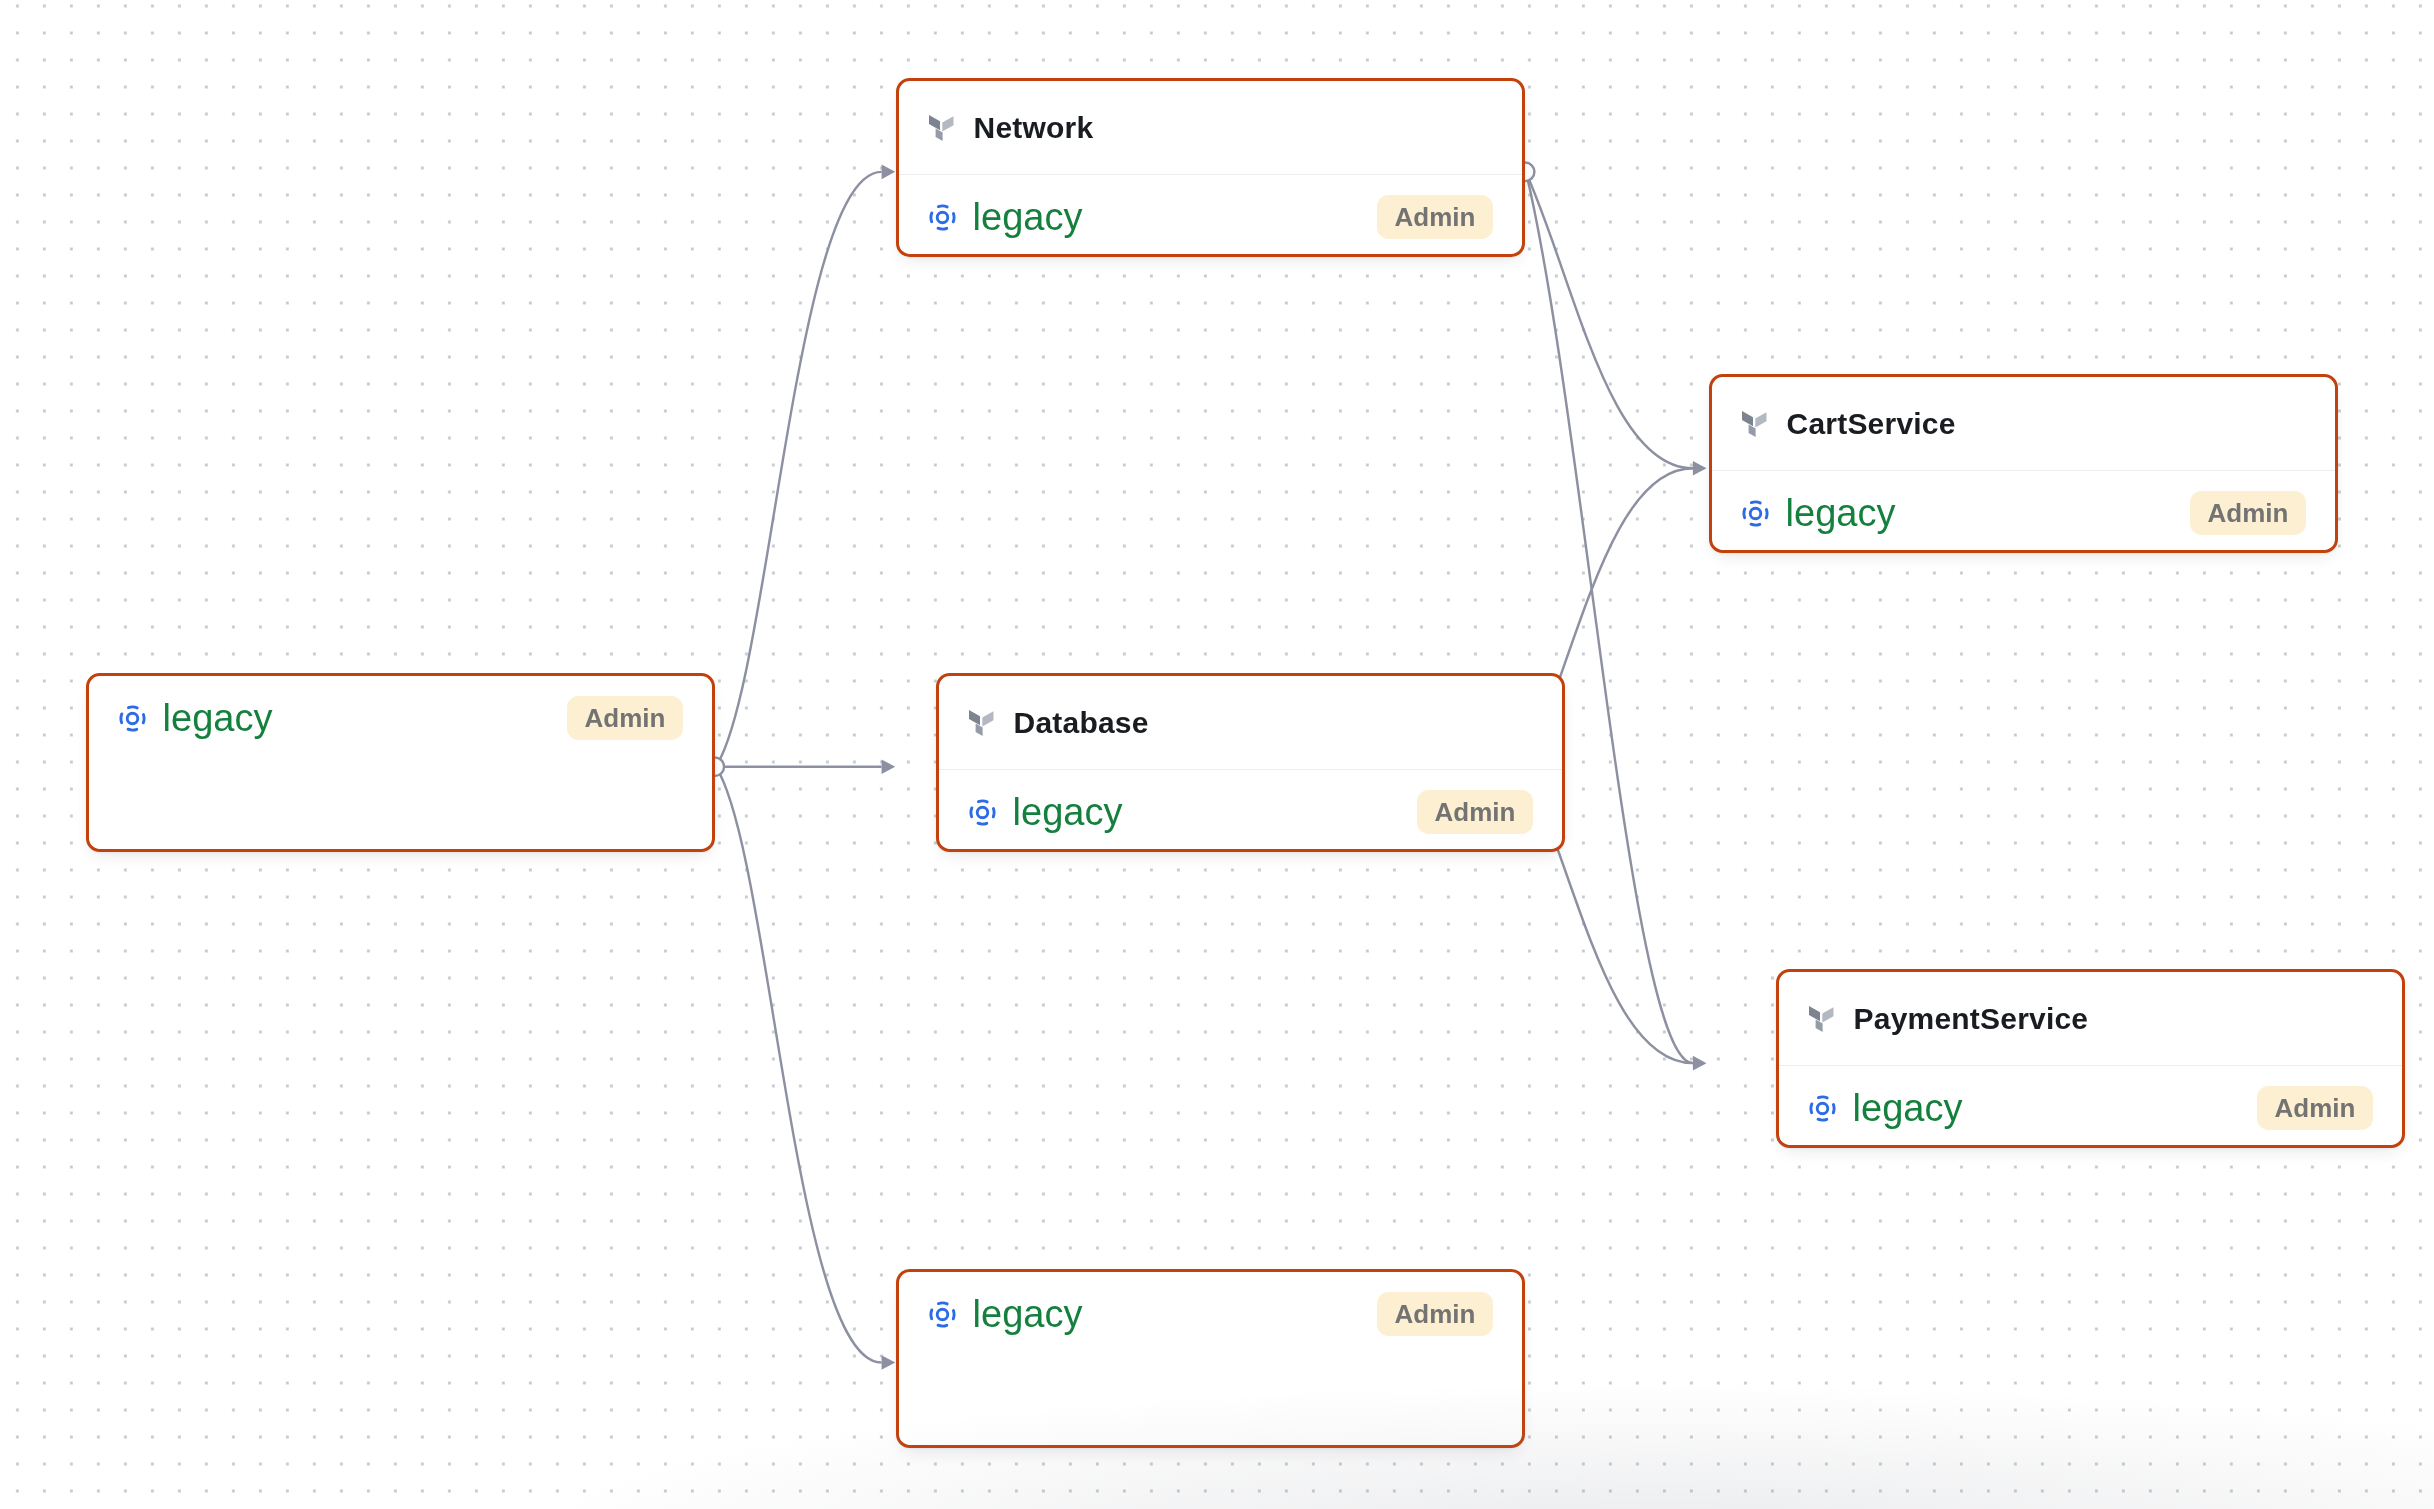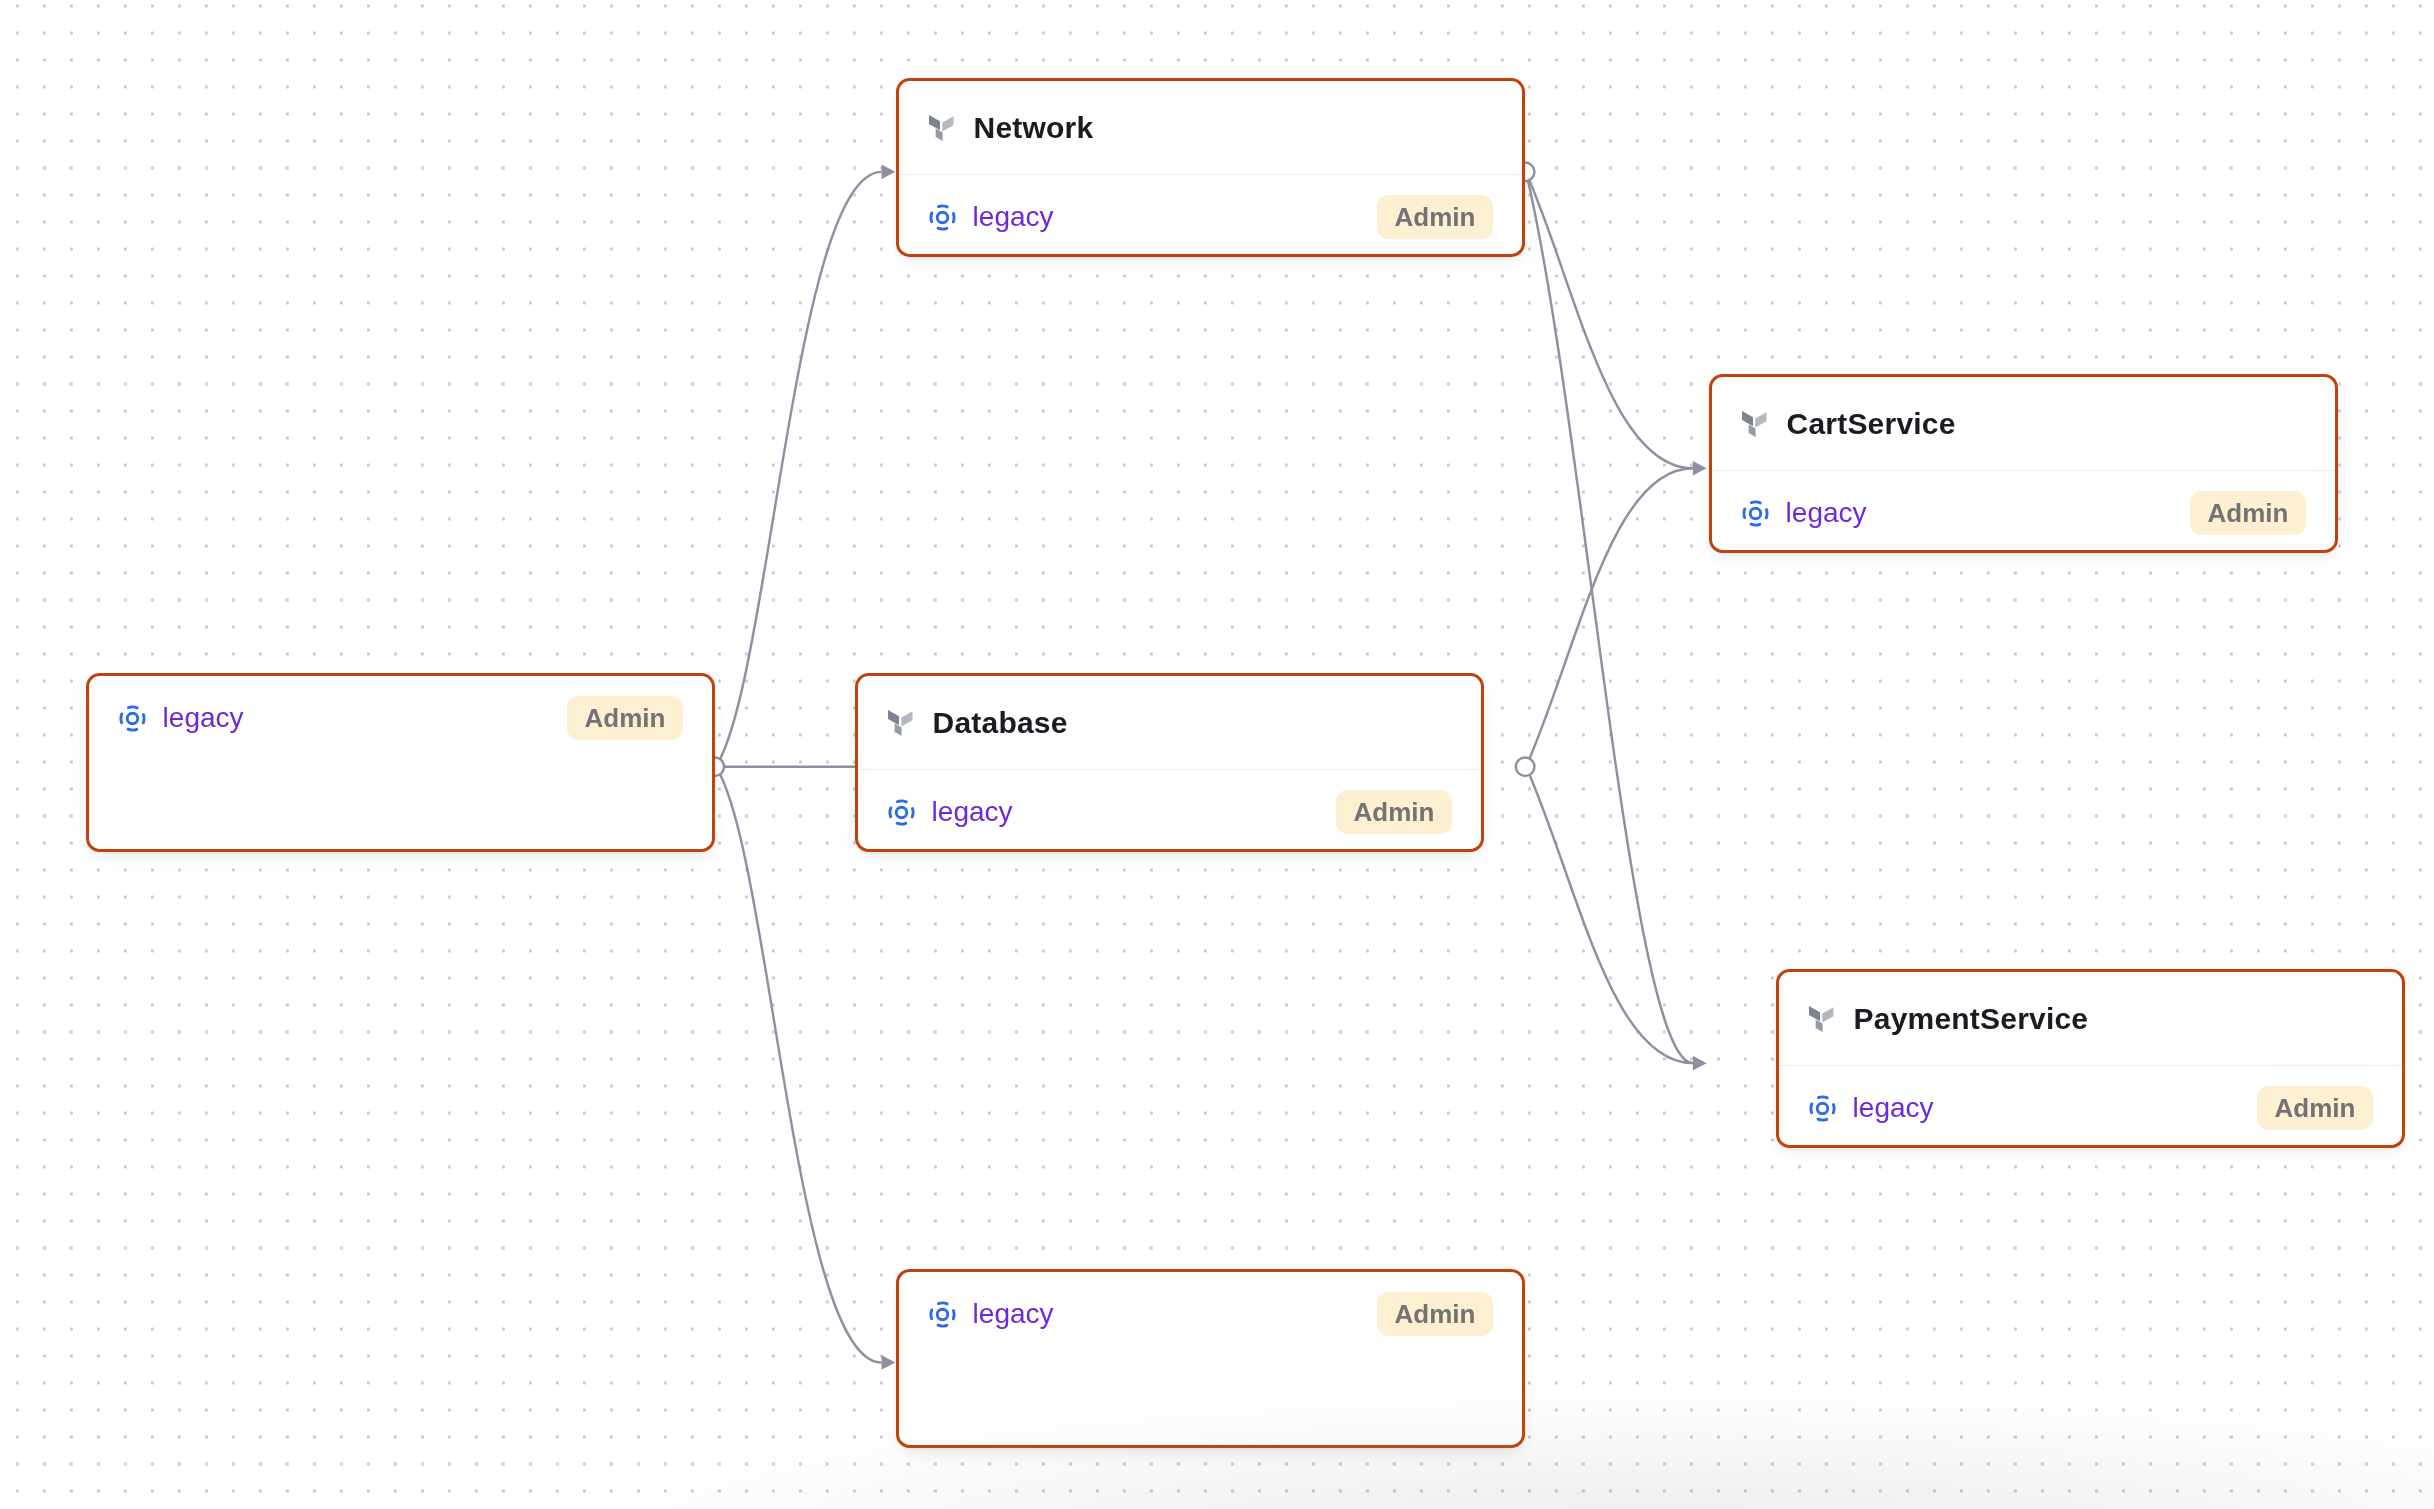--- a/index.html
+++ b/index.html
@@ -32,21 +32,21 @@
   .tf-icon{width:28px;height:28px;flex:none;}
   .node-title{
     font-size:30px;font-weight:700;color:#191c21;letter-spacing:0.2px;
     white-space:nowrap;
   }
   .node-body{
     height:84px;display:flex;align-items:center;gap:15.6px;padding:0 29px;
   }
   .env-link{
     display:flex;align-items:center;gap:15.6px;cursor:pointer;
-    color:#6d28d9;font-size:28px;text-decoration:none;white-space:nowrap;
+    color:#15803d;font-size:38px;text-decoration:none;white-space:nowrap;
   }
   .env-icon{width:29px;height:29px;flex:none;}
   .badge{
     margin-left:auto;background:#fcefd2;color:#737373;
     font-size:26px;font-weight:700;line-height:1;
     padding:8.8px 17.6px;border-radius:11.7px;white-space:nowrap;
   }
   .defs-holder{position:absolute;width:0;height:0;overflow:hidden;}
 </style>
 </head>
@@ -115,21 +115,21 @@
     <a class="env-link">
       <svg class="env-icon" viewBox="0 0 28 28">
           <use href="#env-mark"></use>
         </svg>
       <span>legacy</span>
     </a>
     <span class="badge">Admin</span>
   </div>
 </div>
 
-<div class="node" style="left:855px;top:673px">
+<div class="node" style="left:936px;top:673px">
   <div class="node-header">
     <svg class="tf-icon" viewBox="0 0 28 28">
         <use href="#tf-mark"></use>
       </svg>
     <span class="node-title">Database</span>
   </div>
   <div class="node-body">
     <a class="env-link">
       <svg class="env-icon" viewBox="0 0 28 28">
           <use href="#env-mark"></use>

